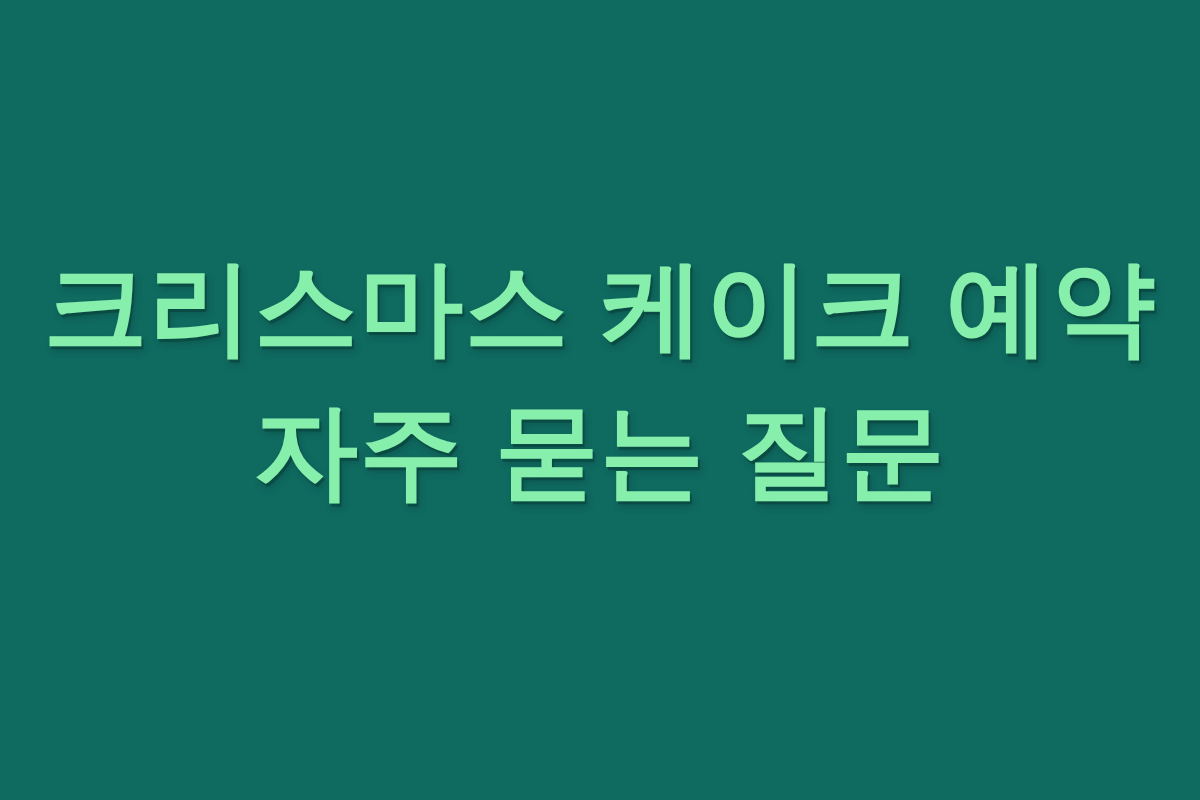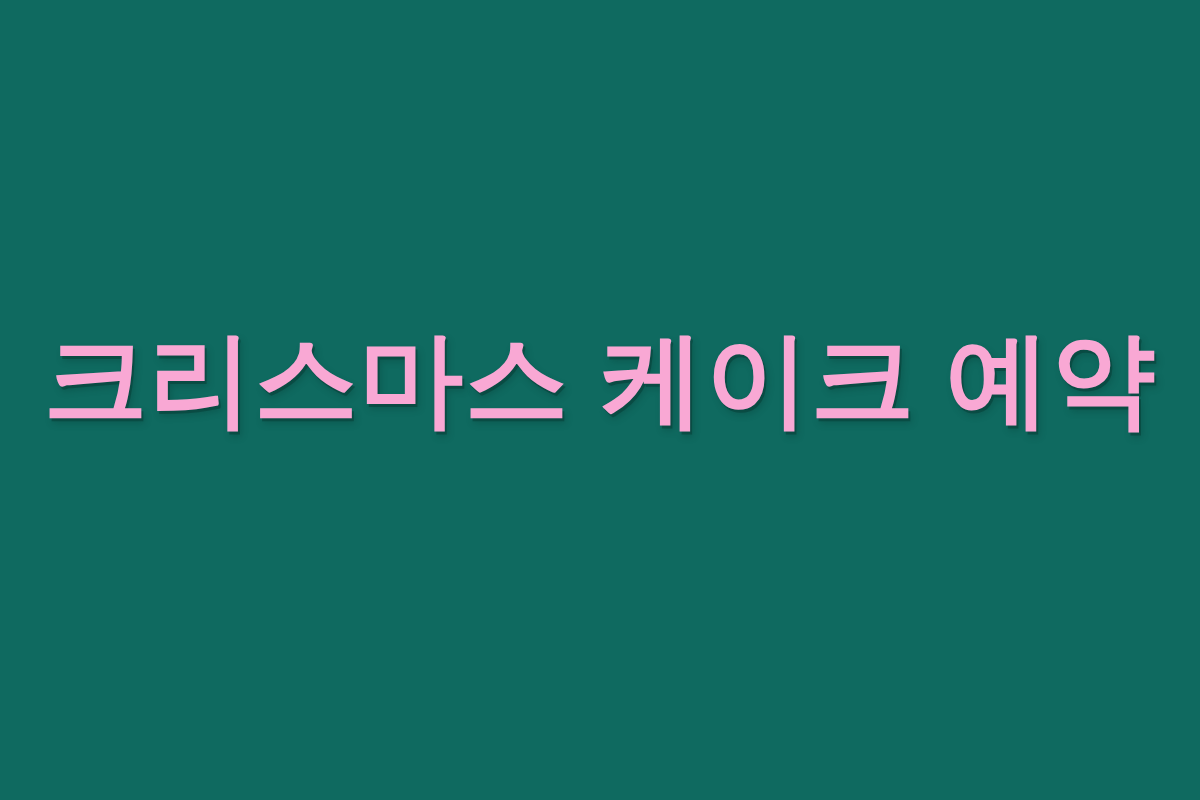--- a/index.html
+++ b/index.html
@@ -37,21 +37,21 @@
     justify-content: center;
     width: 100%;
     
     transform: translateY(-20px);
   }
 
   .headline-line {
     display: block;
     width: 100%;
     text-align: center;
-    color: #f9a8d4;
+    color: #86efac;
     font-family: "Liberation Sans", "DejaVu Sans", sans-serif;
     font-weight: 700;
     font-size: 104px;
     line-height: 1.38;
     letter-spacing: 0.012em;
     white-space: nowrap;
     
     text-shadow:
       2px 3px 0 rgba(8, 62, 55, 0.55),
       3px 5px 7px rgba(7, 52, 46, 0.30);
@@ -68,16 +68,17 @@
 </style>
 </head>
 <body>
 
 <div class="banner">
 
   <div class="headline">
 
     <span class="headline-line headline-line--primary">크리스마스 케이크 예약</span>
 
+    <span class="headline-line headline-line--secondary">자주 묻는 질문</span>
 
   </div>
 
 </div>
 
 </body></html>

